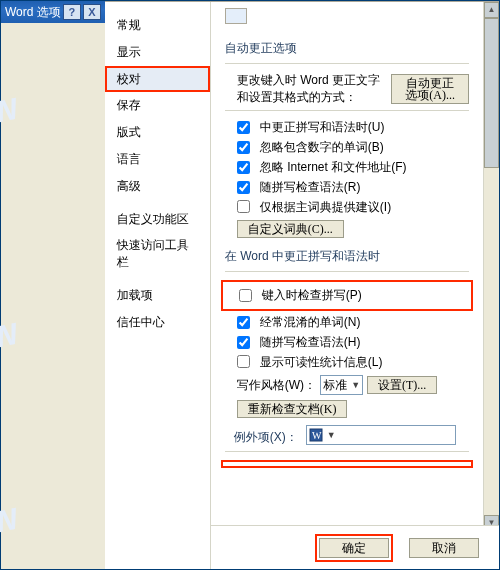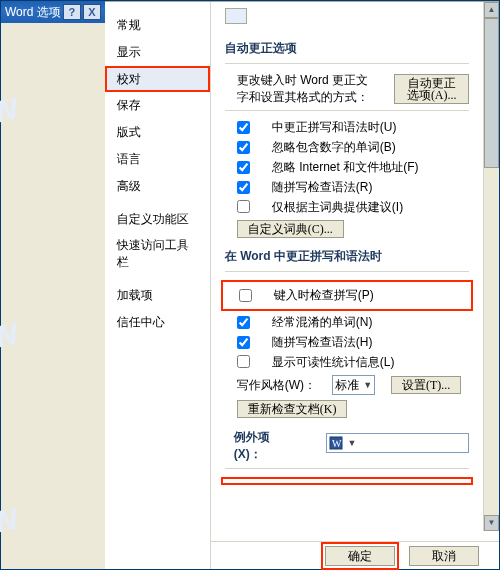--- a/index.html
+++ b/index.html
@@ -12,31 +12,31 @@
   .body{flex:1;display:flex;border-top:1px solid #aca899;background:#fff}
   .sidebar{width:106px;background:#fff;border-right:1px solid #d5d5c8;padding-top:10px}
   .nav-item{padding:5px 12px;cursor:pointer}
   .nav-item.selected{background:#e5ecf5;border:2px solid #ff2a00;padding:3px 10px}
   .content{flex:1;position:relative;background:#fff}
   .scroll{position:absolute;top:0;right:0;bottom:38px;width:16px;background:#ece9d8;border-left:1px solid #d5d5c8}
   .scroll .sbtn{height:16px;background:#c8d0d4;border:1px solid #9c9c8a;text-align:center;font-size:8px;line-height:14px;color:#555;cursor:pointer}
   .scroll .thumb{position:absolute;top:16px;left:0;right:0;height:150px;background:#c8d0d4;border:1px solid #9c9c8a;cursor:pointer}
   .scroll .sbtn.dn{position:absolute;bottom:0;left:0;right:0}
   .pane{position:absolute;top:0;left:0;right:16px;bottom:38px;padding:6px 14px 10px 14px;overflow:hidden}
-  .sec-head{color:#1e395b;font-weight:bold;margin:10px 0 6px 0}
+  .sec-head{color:#1e395b;font-weight:normal;margin:10px 0 6px 0}
   .sec-line{height:1px;background:#d5d5c8;margin:2px 0 8px 0}
-  .row{display:flex;align-items:center;gap:16px;margin:5px 0 5px 12px}
+  .row{display:flex;align-items:center;gap:4px;margin:5px 0 5px 12px}
   .row.sm{margin:3px 0 3px 12px}
   .btn{border:1px solid #9c9c8a;background:#ece9d8;padding:2px 10px;font:12px/1 "SimSun",Tahoma;cursor:pointer}
   input[type=checkbox]{width:13px;height:13px;margin:0 6px 0 0;cursor:pointer}
   .label{}
   .select{border:1px solid #7f9db9;background:#fff;padding:1px 2px;font:12px "SimSun";height:20px;display:flex;align-items:center}
   .select .caret{margin-left:4px;font-size:9px;color:#444}
   .redbox{border:2px solid #ff2a00;padding:2px 4px;margin:0 -4px}
-  .footer{position:absolute;bottom:0;left:0;right:0;height:28px;border-top:1px solid #d5d5c8;background:#fff;display:flex;justify-content:flex-end;align-items:center;gap:10px;padding:5px 20px}
+  .footer{position:absolute;bottom:0;left:0;right:0;height:44px;border-top:1px solid #d5d5c8;background:#fff;display:flex;justify-content:flex-end;align-items:center;gap:16px;padding:5px 20px}
   .footer .redwrap{border:2px solid #ff2a00;padding:2px}
   .wm{position:absolute;font-size:30px;font-weight:bold;color:#e4edf9;transform:rotate(-12deg);pointer-events:none;user-select:none}
   .wm1{left:-10px;top:90px}
   .wm2{left:-10px;top:315px}
   .wm3{left:-10px;top:500px}
   .iconbox{display:inline-block;width:22px;height:16px;border:1px solid #aca899;background:#e4eefa;vertical-align:middle;margin-bottom:6px}
 </style>
 </head>
 <body>
 

